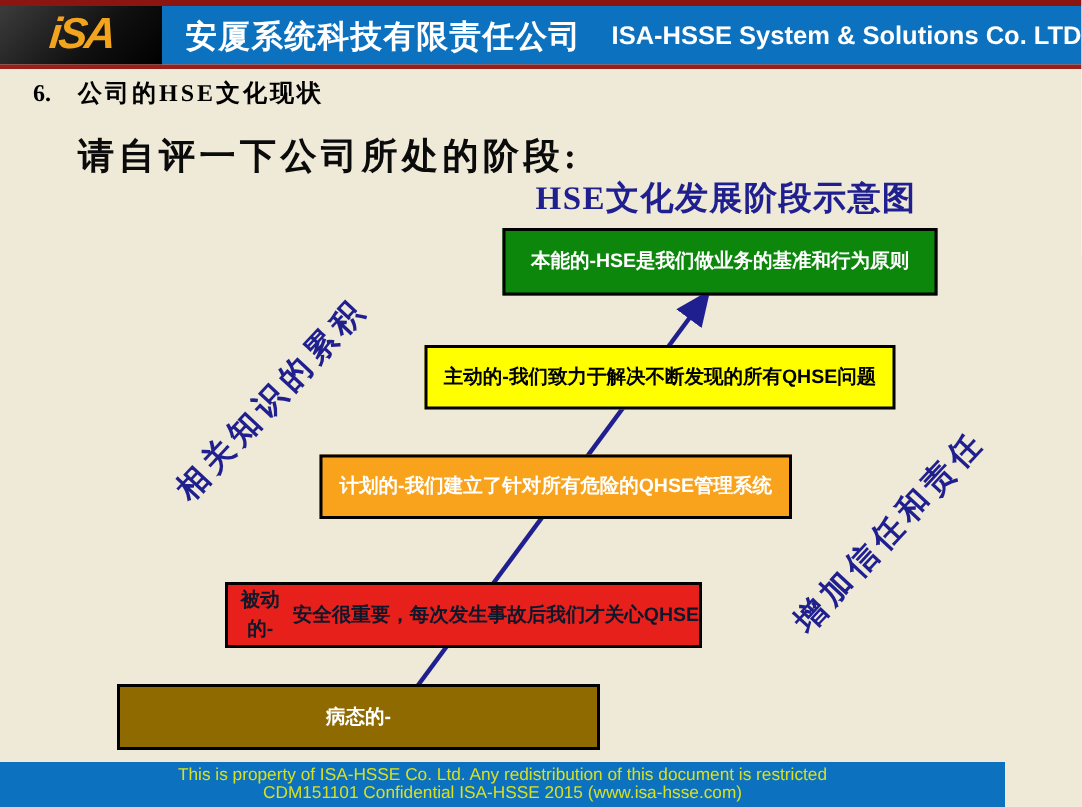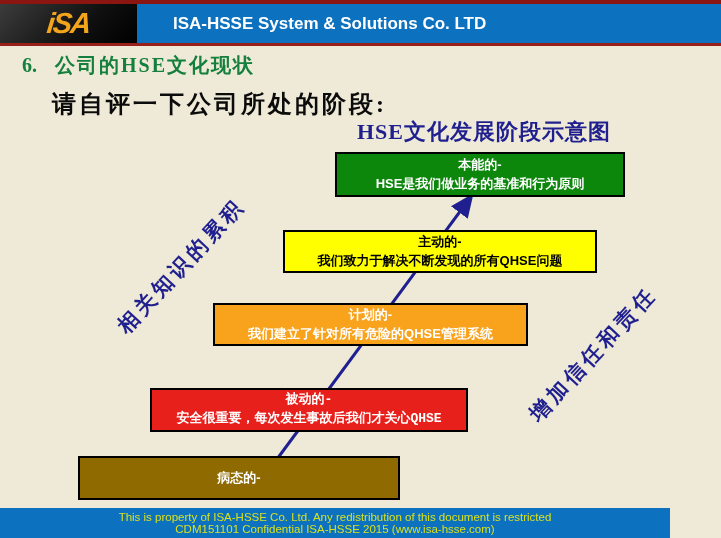--- a/index.html
+++ b/index.html
@@ -11,35 +11,35 @@
   .top-strip { position:absolute; left:0; top:0; width:721px; height:4px; background:#8B1510; }
   .header { position:absolute; left:0; top:4px; width:721px; height:39px; display:flex; }
   .logo-area { width:137px; height:100%; background:linear-gradient(135deg,#3c3c3c 0%,#101010 60%,#000 100%); display:flex; align-items:center; justify-content:center; }
   .logo-text { color:#F2A41D; font-size:29px; font-weight:bold; font-style:italic; letter-spacing:-2px; transform:skewX(-6deg); }
   .band { flex:1; background:var(--band-blue); display:flex; align-items:center; padding-left:16px; color:#fff; white-space:nowrap; }
   .band .cn { font-size:21px; font-weight:bold; letter-spacing:1px; }
   .band .en { font-size:17px; font-weight:bold; margin-left:20px; }
   .header-sep { position:absolute; left:0; top:43px; width:721px; height:3px; background:#97201A; }
 
   
-  .title-line1 { position:absolute; left:22px; top:52px; font-family:"Liberation Serif", serif; font-weight:bold; font-size:20px; color:#15803d; letter-spacing:2px; }
+  .title-line1 { position:absolute; left:22px; top:52px; font-family:"Liberation Serif", serif; font-weight:bold; font-size:16px; color:#000000; letter-spacing:2px; }
   .title-line1 .num { margin-right:18px; letter-spacing:0; }
   .title-line2 { position:absolute; left:52px; top:88px; font-family:"Liberation Serif", serif; font-weight:bold; font-size:24px; color:#0b0b0b; letter-spacing:3px; }
   .diagram-title { position:absolute; left:338px; top:117px; width:292px; text-align:center; font-family:"Liberation Serif", serif; font-weight:bold; font-size:22px; color:var(--navy); letter-spacing:1px; }
 
   
   .arrow-svg { position:absolute; left:0; top:0; z-index:1; }
 
   
   .axis-label { position:absolute; z-index:1; width:230px; text-align:center; font-family:"Liberation Serif", serif; font-weight:bold; font-size:21px; color:var(--navy); letter-spacing:4px; transform:rotate(-47deg); }
   .axis-left  { left:66px;  top:252px; }
   .axis-right { left:478px; top:340px; }
 
   
-  .stage-box { position:absolute; z-index:2; border:2px solid #000; display:flex; flex-direction:column; align-items:center; justify-content:center; text-align:center; font-weight:bold; line-height:1.45; }
+  .stage-box { position:absolute; z-index:2; border:2px solid #000; display:flex; flex-direction:row; align-items:center; justify-content:center; text-align:center; font-weight:bold; line-height:1.45; }
   .stage-box .s-name { font-size:13px; }
   .stage-box .s-desc { font-size:13px; white-space:nowrap; }
   .stage-0 { left:78px;  top:456px; width:322px; height:44px; }
   .stage-1 { left:150px; top:388px; width:318px; height:44px; }
   .stage-2 { left:213px; top:303px; width:315px; height:43px; }
   .stage-3 { left:283px; top:230px; width:314px; height:43px; }
   .stage-4 { left:335px; top:152px; width:290px; height:45px; }
 
   
   .footer { position:absolute; left:0; top:508px; width:670px; height:30px; background:var(--band-blue); display:flex; flex-direction:column; align-items:center; justify-content:center; color:#D9E021; }
@@ -51,20 +51,21 @@
 
 <div class="slide">
 
   <div class="top-strip"></div>
 
   <div class="header">
     <div class="logo-area">
       <span class="logo-text">iSA</span>
     </div>
     <div class="band">
+      <span class="cn">安厦系统科技有限责任公司</span>
       <span class="en">ISA-HSSE  System &amp; Solutions Co. LTD</span>
     </div>
   </div>
   <div class="header-sep"></div>
 
   <div class="title-line1">
     <span class="num">6.</span><span>公司的HSE文化现状</span>
   </div>
   <div class="title-line2">请自评一下公司所处的阶段:</div>
 
@@ -78,21 +79,21 @@
     </defs>
     <line x1="266" y1="474" x2="470" y2="198" stroke="#1F1F8F" stroke-width="3" marker-end="url(#ah)"></line>
   </svg>
 
   <div class="axis-label axis-left">相关知识的累积</div>
   <div class="axis-label axis-right">增加信任和责任</div>
 
   <div class="stage-box stage-0" style="background: rgb(143, 106, 0); color: rgb(255, 255, 255);">
     <span class="s-name">病态的-</span>
   </div>
-  <div class="stage-box stage-1" style="background: rgb(232, 32, 28); color: #ffffff; font-family: Liberation Mono, monospace;">
+  <div class="stage-box stage-1" style="background: rgb(232, 32, 28); color: #0f172a;">
     <span class="s-name">被动的-</span>
     <span class="s-desc">安全很重要，每次发生事故后我们才关心QHSE</span>
   </div>
   <div class="stage-box stage-2" style="background: rgb(249, 162, 27); color: rgb(255, 255, 255);">
     <span class="s-name">计划的-</span>
     <span class="s-desc">我们建立了针对所有危险的QHSE管理系统</span>
   </div>
   <div class="stage-box stage-3" style="background: rgb(255, 255, 0); color: rgb(0, 0, 0);">
     <span class="s-name">主动的-</span>
     <span class="s-desc">我们致力于解决不断发现的所有QHSE问题</span>

